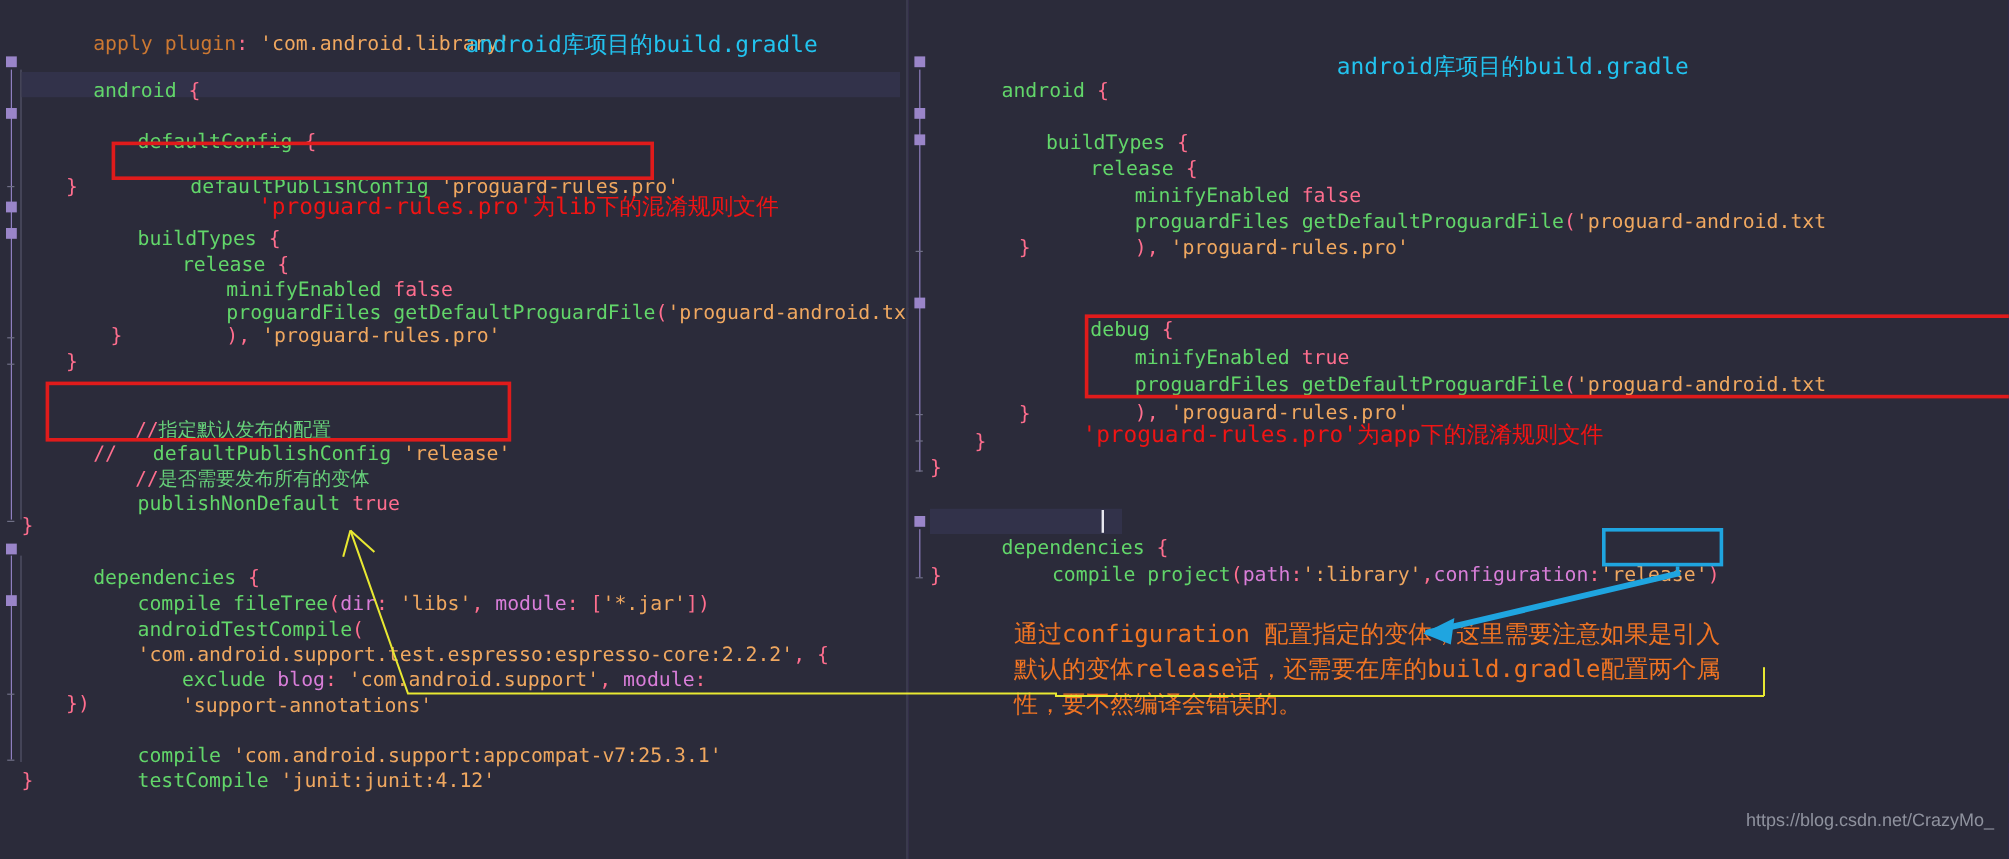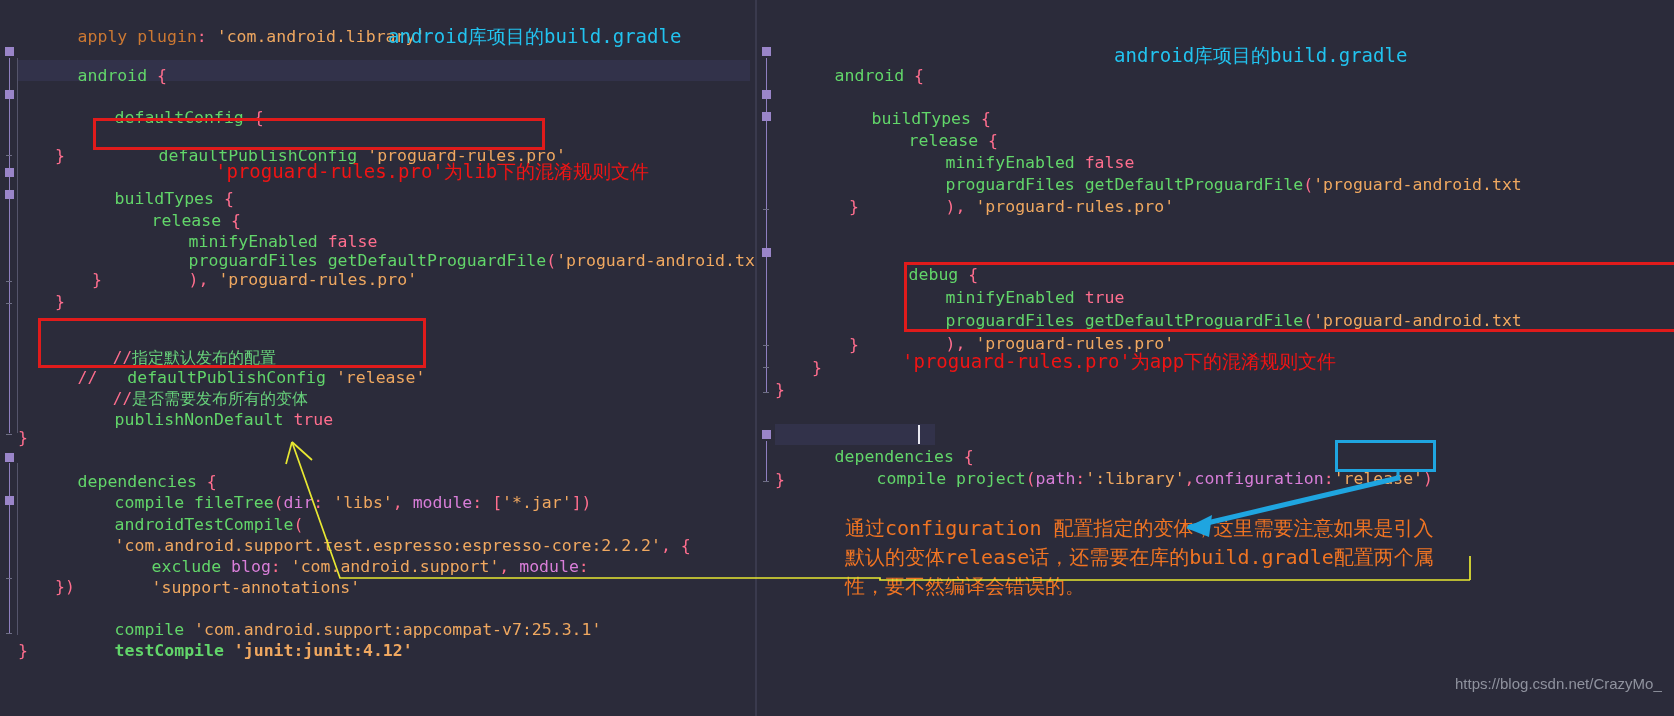--- a/index.html
+++ b/index.html
@@ -158,21 +158,21 @@
     <div class="ln" style="left:92px;top:555px;">
       <span class="str">'support-annotations'</span>
     </div>
 
     <div class="ln" style="left:55px;top:576px;"><span class="pn">})</span></div>
 
     <div class="ln" style="left:55px;top:597px;">
       <span class="fn">compile</span><span class="plain"> </span><span class="str">'com.android.support:appcompat-v7:25.3.1'</span>
     </div>
 
-    <div class="ln" style="left:55px;top:618px;font-weight:bold;">
+    <div class="ln" style="left:55px;top:618px;">
       <span class="fn">testCompile</span><span class="plain"> </span><span class="str">'junit:junit:4.12'</span>
     </div>
 
     <div class="ln" style="left:18px;top:640px;"><span class="pn">}</span></div>
 
     <div class="anno anno-cyan" style="left:388px;top:24px;">android库项目的build.gradle</div>
 
     <div class="boxred" style="left:93px;top:118px;width:452px;height:32px;"></div>
 
     <div class="anno anno-red" style="left:215px;top:159px;">'proguard-rules.pro'为lib下的混淆规则文件</div>

